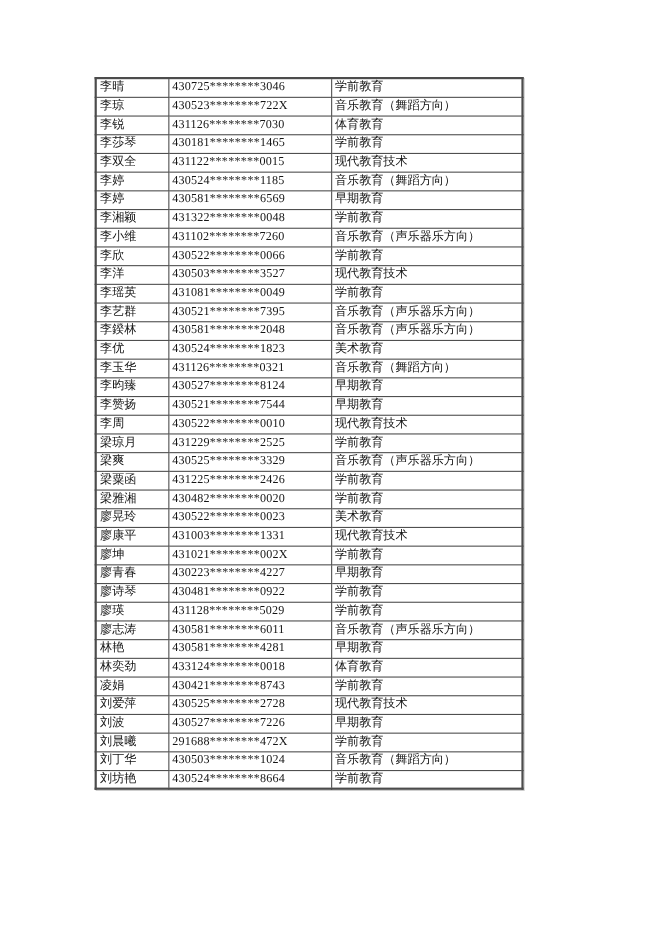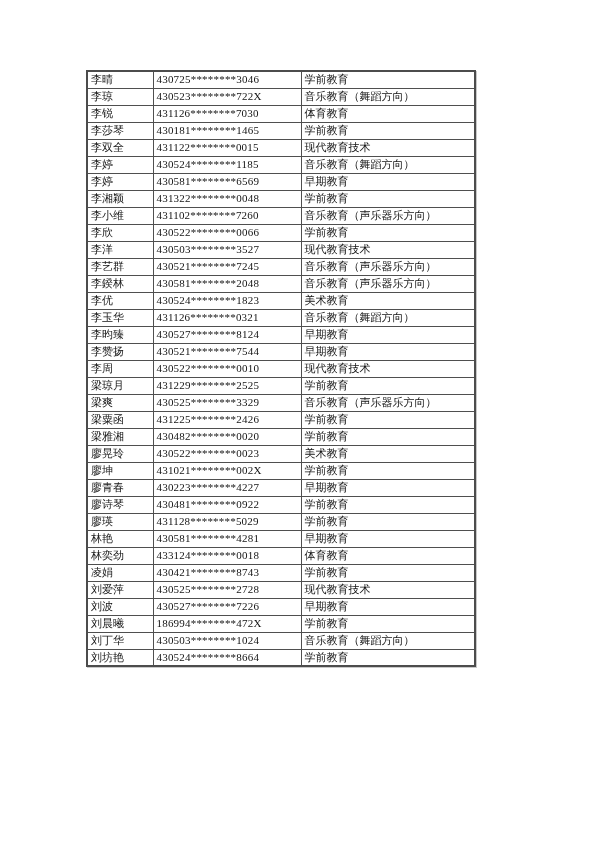--- a/index.html
+++ b/index.html
@@ -106,22 +106,27 @@
           <td class="name-cell">李欣</td>
           <td class="id-cell">430522********0066</td>
           <td class="major-cell">学前教育</td>
         </tr>
         <tr>
           <td class="name-cell">李洋</td>
           <td class="id-cell">430503********3527</td>
           <td class="major-cell">现代教育技术</td>
         </tr>
         <tr>
+          <td class="name-cell">李瑶英</td>
+          <td class="id-cell">431081********0049</td>
+          <td class="major-cell">学前教育</td>
+        </tr>
+        <tr>
           <td class="name-cell">李艺群</td>
-          <td class="id-cell">430521********7245</td>
+          <td class="id-cell">430521********7395</td>
           <td class="major-cell">音乐教育（声乐器乐方向）</td>
         </tr>
         <tr>
           <td class="name-cell">李鍨林</td>
           <td class="id-cell">430581********2048</td>
           <td class="major-cell">音乐教育（声乐器乐方向）</td>
         </tr>
         <tr>
           <td class="name-cell">李优</td>
           <td class="id-cell">430524********1823</td>
@@ -166,38 +171,48 @@
           <td class="name-cell">梁雅湘</td>
           <td class="id-cell">430482********0020</td>
           <td class="major-cell">学前教育</td>
         </tr>
         <tr>
           <td class="name-cell">廖晃玲</td>
           <td class="id-cell">430522********0023</td>
           <td class="major-cell">美术教育</td>
         </tr>
         <tr>
+          <td class="name-cell">廖康平</td>
+          <td class="id-cell">431003********1331</td>
+          <td class="major-cell">现代教育技术</td>
+        </tr>
+        <tr>
           <td class="name-cell">廖坤</td>
           <td class="id-cell">431021********002X</td>
           <td class="major-cell">学前教育</td>
         </tr>
         <tr>
           <td class="name-cell">廖青春</td>
           <td class="id-cell">430223********4227</td>
           <td class="major-cell">早期教育</td>
         </tr>
         <tr>
           <td class="name-cell">廖诗琴</td>
           <td class="id-cell">430481********0922</td>
           <td class="major-cell">学前教育</td>
         </tr>
         <tr>
           <td class="name-cell">廖瑛</td>
           <td class="id-cell">431128********5029</td>
           <td class="major-cell">学前教育</td>
+        </tr>
+        <tr>
+          <td class="name-cell">廖志涛</td>
+          <td class="id-cell">430581********6011</td>
+          <td class="major-cell">音乐教育（声乐器乐方向）</td>
         </tr>
         <tr>
           <td class="name-cell">林艳</td>
           <td class="id-cell">430581********4281</td>
           <td class="major-cell">早期教育</td>
         </tr>
         <tr>
           <td class="name-cell">林奕劲</td>
           <td class="id-cell">433124********0018</td>
           <td class="major-cell">体育教育</td>
@@ -212,21 +227,21 @@
           <td class="id-cell">430525********2728</td>
           <td class="major-cell">现代教育技术</td>
         </tr>
         <tr>
           <td class="name-cell">刘波</td>
           <td class="id-cell">430527********7226</td>
           <td class="major-cell">早期教育</td>
         </tr>
         <tr>
           <td class="name-cell">刘晨曦</td>
-          <td class="id-cell">186994********472X</td>
+          <td class="id-cell">291688********472X</td>
           <td class="major-cell">学前教育</td>
         </tr>
         <tr>
           <td class="name-cell">刘丁华</td>
           <td class="id-cell">430503********1024</td>
           <td class="major-cell">音乐教育（舞蹈方向）</td>
         </tr>
         <tr>
           <td class="name-cell">刘坊艳</td>
           <td class="id-cell">430524********8664</td>

